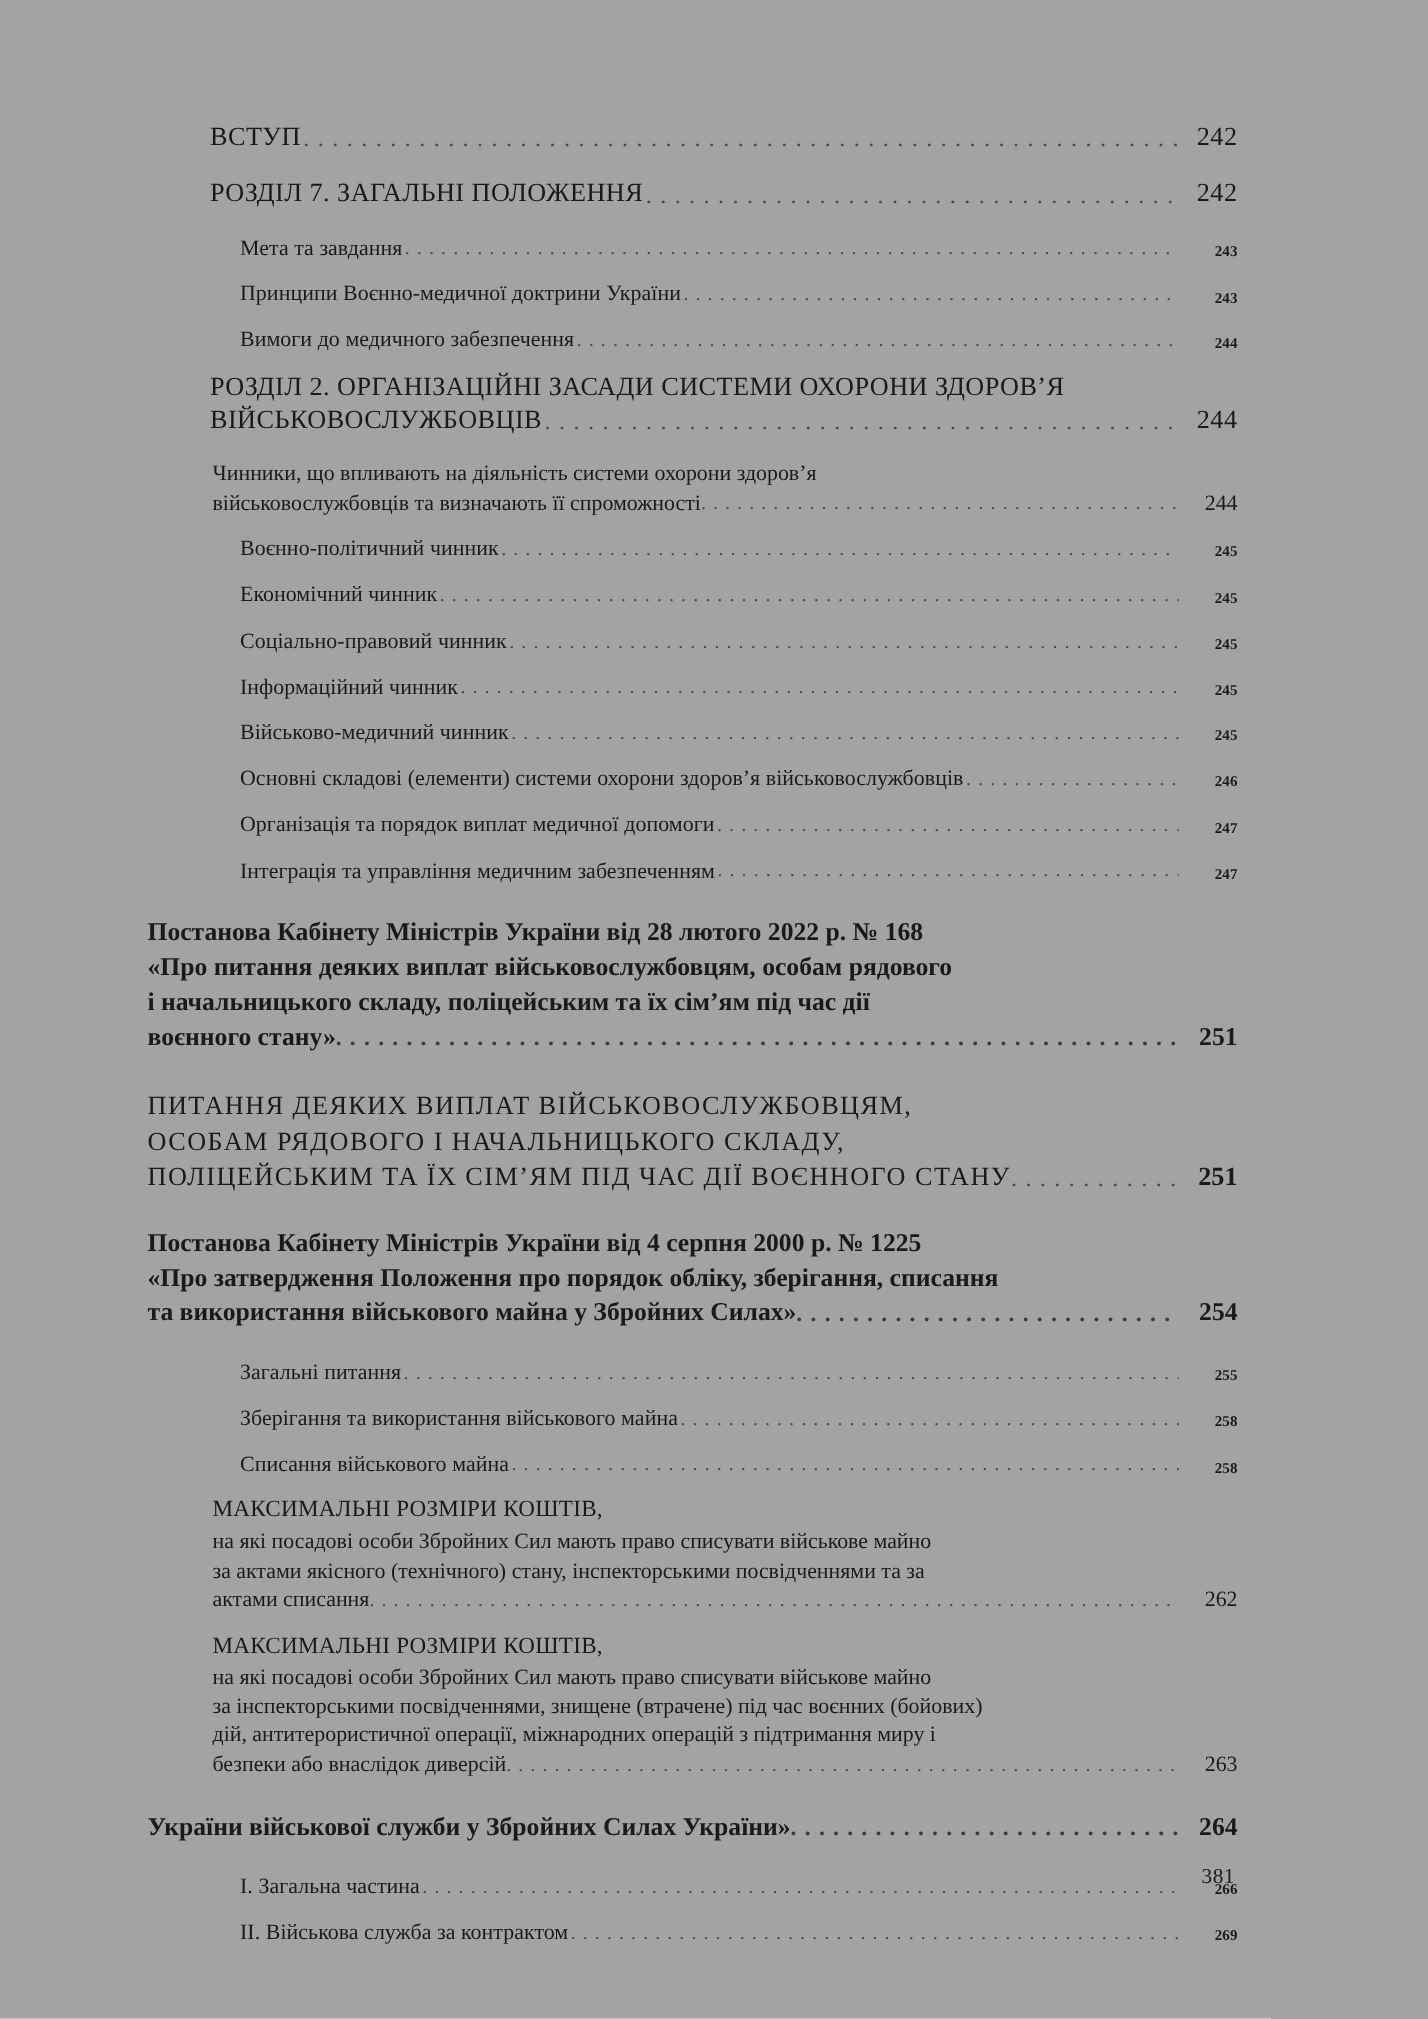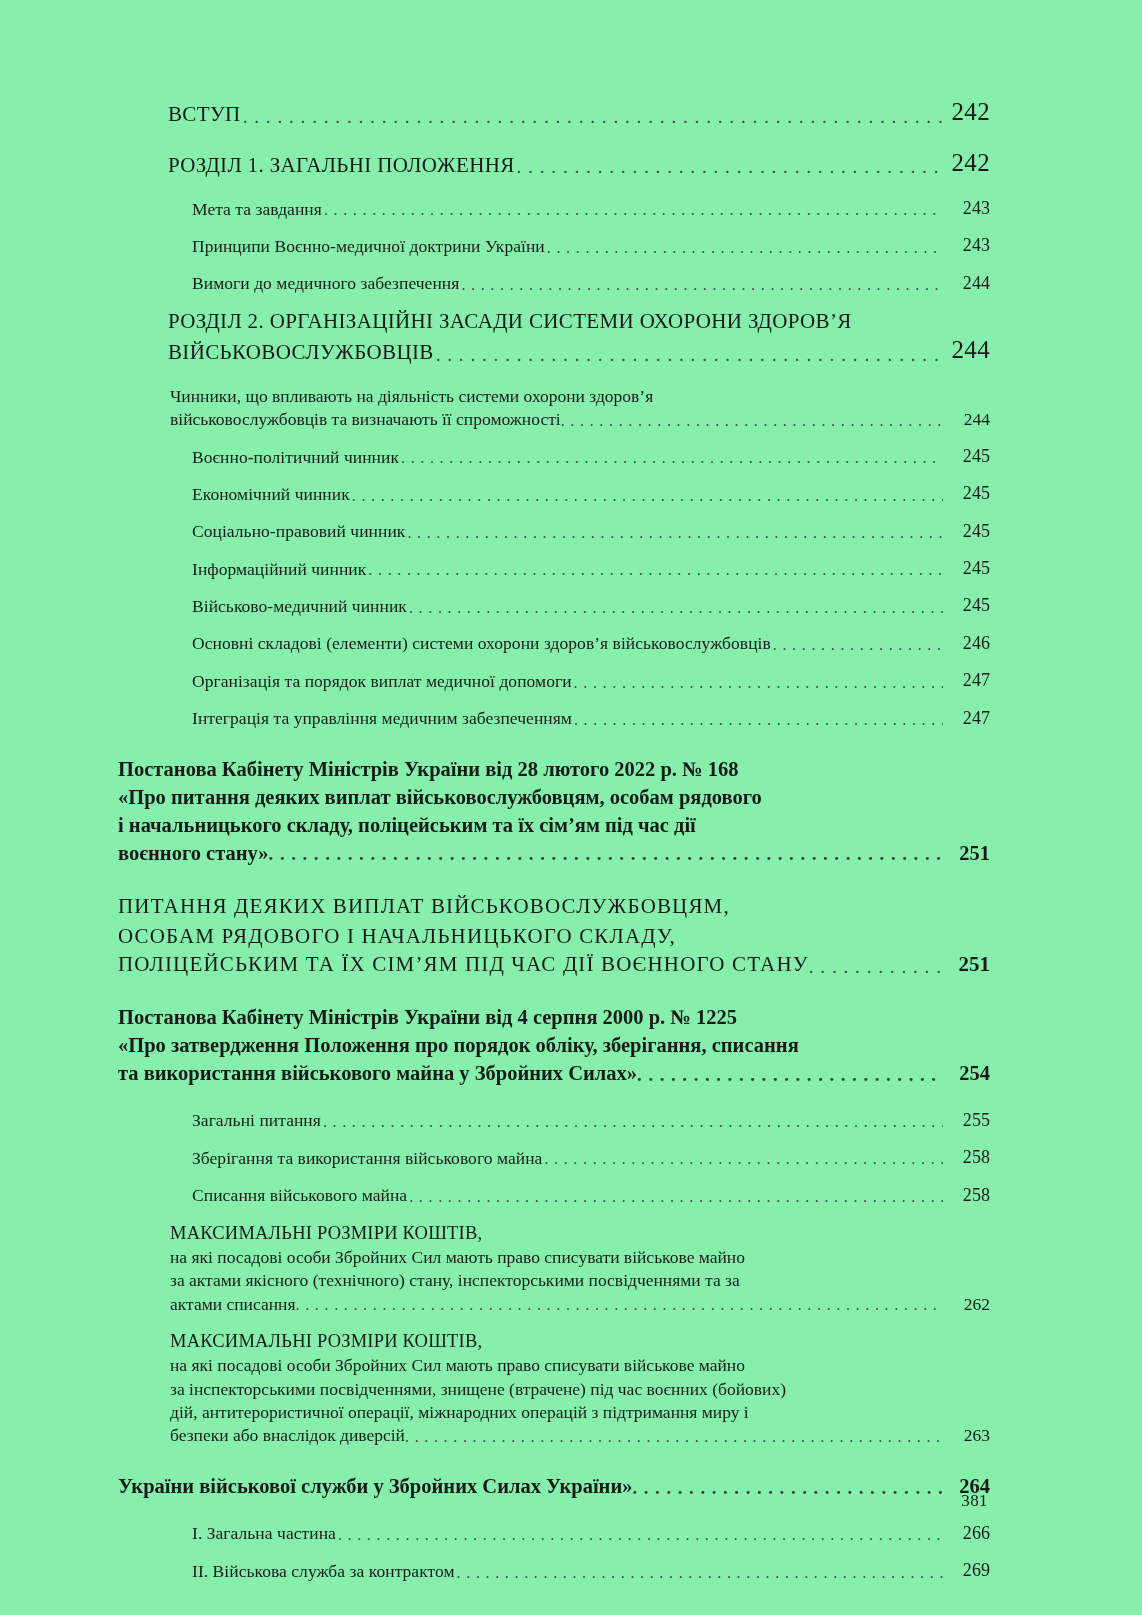--- a/index.html
+++ b/index.html
@@ -12,21 +12,21 @@
     font-family: "Liberation Serif", "DejaVu Serif", serif;
     color: #1a1a1a;
     -webkit-font-smoothing: antialiased;
   }
 
   .page {
     position: relative;
     width: 1142px;
     height: 1615px;
     margin: 0 auto;
-    background: #86efac;
+    background: #a3a3a3;
     box-sizing: border-box;
     overflow: hidden;
   }
 
   .toc {
     position: absolute;
     left: 118px;
     top: 96px;
     width: 872px;
   }
@@ -69,31 +69,31 @@
   }
 
   
   .lvl1 {
     margin-left: 50px;
     font-size: 21px;
     letter-spacing: 0.35px;
     margin-bottom: 18px;
   }
   .lvl1 .label { padding-right: 2px; }
-  .lvl1 .pageno { font-size: 25px; }
+  .lvl1 .pageno { font-size: 21px; }
 
   
   .lvl2 {
     margin-left: 74px;
     font-size: 17.5px;
     letter-spacing: 0.05px;
     margin-bottom: 14px;
   }
   .lvl2 .label { padding-right: 2px; text-align: center; }
-  .lvl2 .pageno { font-size: 18px; }
+  .lvl2 .pageno { font-size: 12px; font-weight: bold; }
 
   
   .block2 {
     margin-left: 52px;
     font-size: 17.5px;
     margin-bottom: 14px;
   }
   .block2 .pretext {
     line-height: 1.34;
     white-space: pre-line;
@@ -166,21 +166,21 @@
   <div class="toc" id="toc-root">
       <div class="lvl1">
         <div class="row">
           <span class="label">ВСТУП</span>
           <span class="leader"></span>
           <span class="pageno">242</span>
         </div>
       </div>
       <div class="lvl1">
         <div class="row">
-          <span class="label">РОЗДІЛ 1. ЗАГАЛЬНІ ПОЛОЖЕННЯ</span>
+          <span class="label">РОЗДІЛ 7. ЗАГАЛЬНІ ПОЛОЖЕННЯ</span>
           <span class="leader"></span>
           <span class="pageno">242</span>
         </div>
       </div>
       <div class="lvl2">
         <div class="row">
           <span class="label">Мета та завдання</span>
           <span class="leader"></span>
           <span class="pageno">243</span>
         </div>

